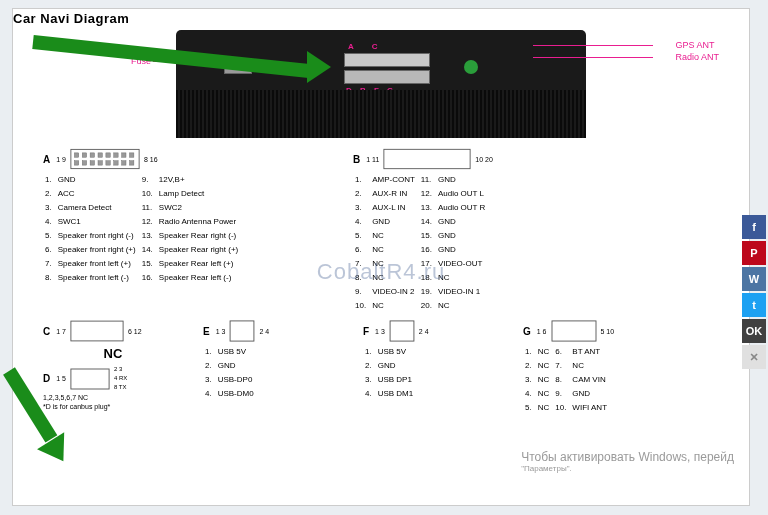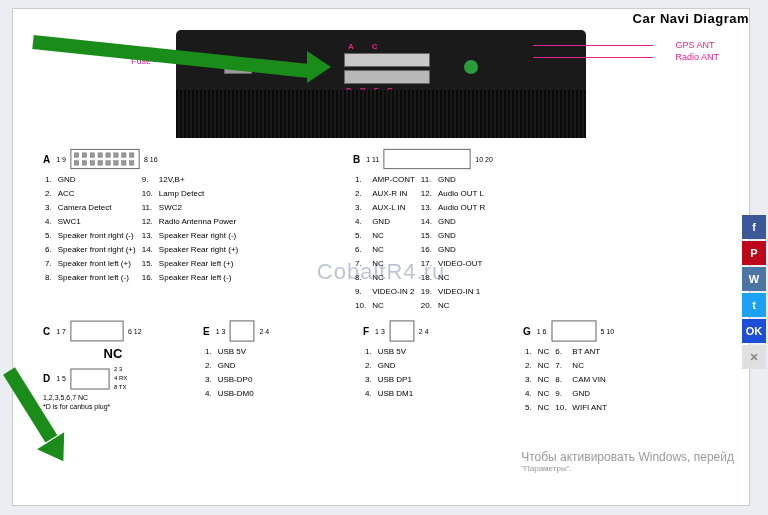--- a/index.html
+++ b/index.html
@@ -1,18 +1,18 @@
 <!DOCTYPE html>
 <html><head>
 <meta charset="utf-8">
 <style>
 *{box-sizing:border-box;margin:0;padding:0}
 body{font-family:Arial,sans-serif;background:#eaeef2;width:768px;height:515px;overflow:hidden;position:relative}
 .page{background:#fff;margin:8px 18px 8px 12px;border:1px solid #ccc;position:relative;height:498px}
-.title{text-align:right;font-weight:bold;font-size:13px;padding:2px 0;letter-spacing:0.5px}
+.title{text-align:left;font-weight:bold;font-size:13px;padding:2px 0;letter-spacing:0.5px}
 .unit{background:#1a1a1a;width:410px;height:108px;margin:2px auto 6px;position:relative;border-radius:5px}
 .unit::after{content:"";position:absolute;left:0;right:0;bottom:0;height:48px;background:repeating-linear-gradient(to right,#0a0a0a 0,#0a0a0a 2px,#1a1a1a 2px,#1a1a1a 4px)}
 .fuse-label{position:absolute;left:118px;top:47px;color:#e91e90;font-size:9px}
 .ant-labels{position:absolute;right:30px;top:30px;color:#e91e90;font-size:9px;line-height:12px;text-align:left}
 .pink-line{position:absolute;height:1px;background:#e91e90}
 .connector-block{position:absolute;background:#999;border:1px solid #666}
 .conn-letters{position:absolute;color:#e91e90;font-size:8px;font-weight:bold;letter-spacing:8px}
 .arrow1-shaft{position:absolute;background:#1a8c1a;transform-origin:left center}
 .diagrams{display:flex;padding:4px 30px 0;gap:0;font-size:8px;flex-wrap:wrap}
 .col-a{width:290px}
@@ -30,21 +30,21 @@
 .pin-list td{padding:0 4px 0 0;white-space:nowrap}
 .note{font-size:7px;margin-top:2px}
 .nc{font-size:13px;font-weight:bold;text-align:center;margin:4px 0}
 .watermark{position:absolute;top:250px;left:0;right:0;text-align:center;font-size:22px;color:rgba(60,90,140,0.35);font-weight:normal;pointer-events:none;letter-spacing:1px}
 .sidebar{position:absolute;right:2px;top:215px;width:24px}
 .sb{width:24px;height:24px;margin-bottom:2px;display:flex;align-items:center;justify-content:center;color:#fff;font-size:11px;font-weight:bold}
 .sb-fb{background:#3b5998}
 .sb-pin{background:#bd081c}
 .sb-vk{background:#4c75a3}
 .sb-tw{background:#1da1f2}
-.sb-ok{background:#1d4ed8}
+.sb-ok{background:#404040}
 .sb-x{background:#e0e0e0;color:#888}
 .win-act{position:absolute;right:34px;bottom:40px;color:#9a9a9a;font-size:10px;text-align:left;line-height:12px}
 .conn-shape{stroke:#555;stroke-width:1;fill:none}
 .pin-dot{fill:#999;stroke:#666;stroke-width:0.5}
 </style>
 </head>
 <body>
 
 <div class="page">
   <div class="title">Car Navi Diagram</div>

